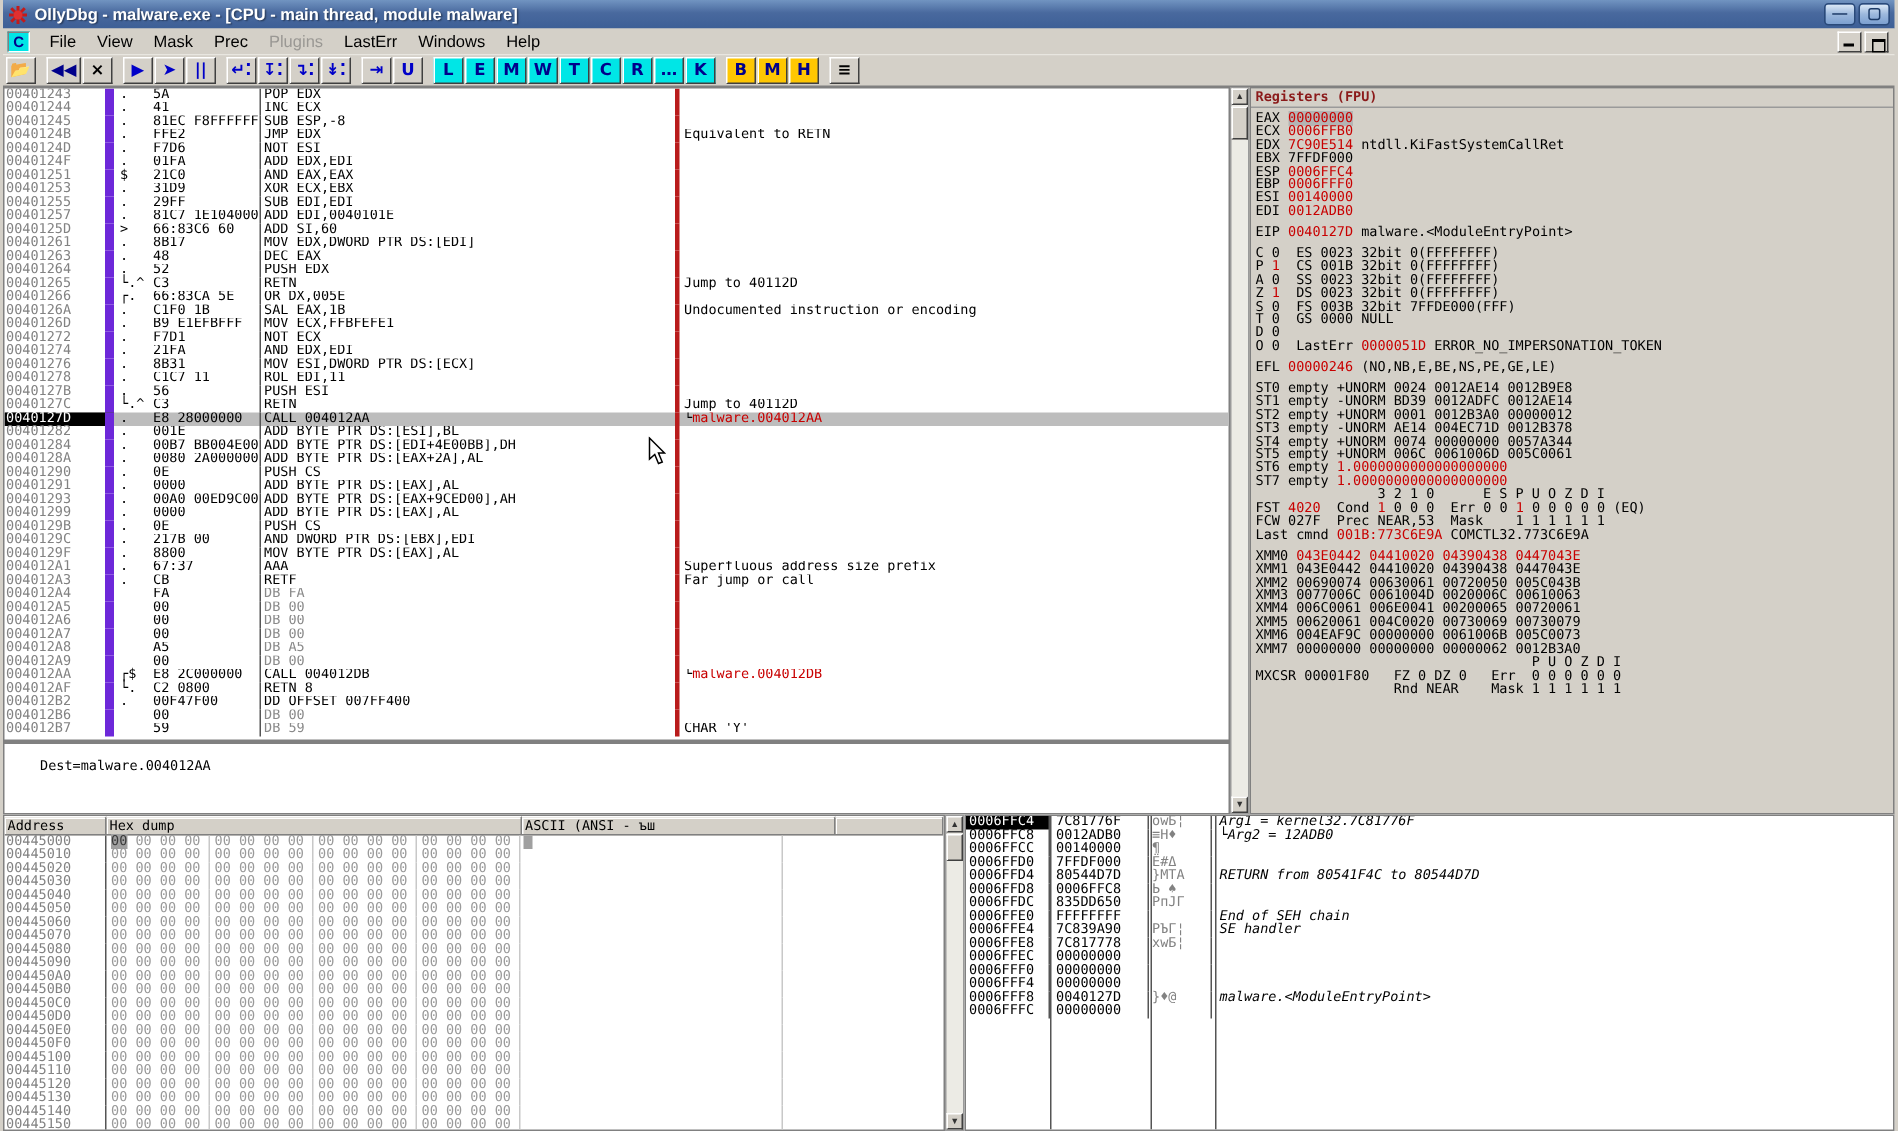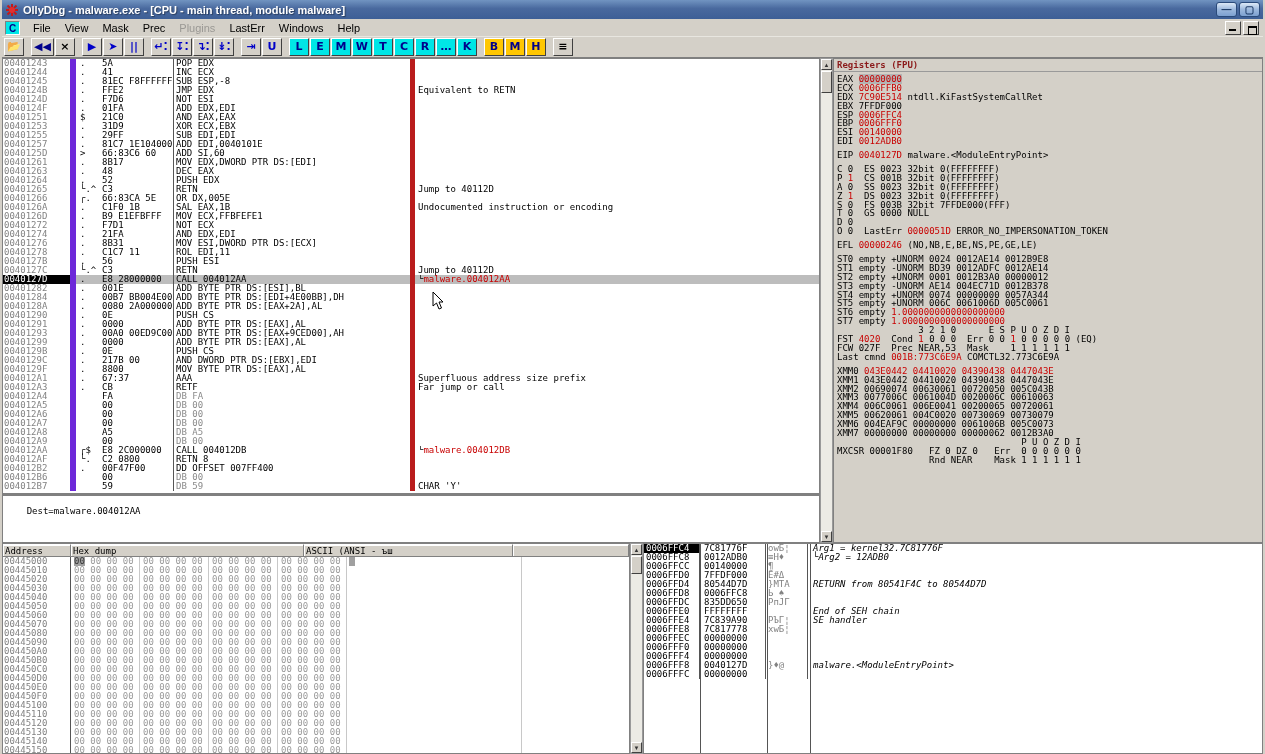--- a/index.html
+++ b/index.html
@@ -51,21 +51,21 @@
   .disasm { position:absolute; left:0; top:58px; width:818px; height:436px; background:#fff;
     border:1px solid #808080; overflow:hidden; }
   .drow { display:flex; height:9px; }
   .drow.sel { background:#bdbdbd; }
   .c-addr { width:73px; color:#828282; border-right:6px solid #6d28d9; flex:none; padding-left:1px; }
   .drow.sel .c-addr { background:#000; color:#fff; }
   .c-dec { width:26px; flex:none; color:#000; padding-left:4px; }
   .c-hex { width:71px; flex:none; color:#000; overflow:hidden; }
   .c-ins { width:237px; flex:none; color:#000; border-left:1px solid #555; padding-left:2px; overflow:hidden; }
   .c-ins.dim { color:#8a8a8a; }
-  .c-com { flex:1; border-left:5px solid #b91c1c; padding-left:3px; overflow:hidden; }
+  .c-com { flex:1; border-left:3px solid #b91c1c; padding-left:3px; overflow:hidden;margin-left:40px; }
 
   .vscroll { position:absolute; width:13px; background:#ecebe5; border:1px solid #9a9a9a; }
   .vs1 { left:818px; top:58px; height:485px; }
   .vs2 { left:628px; top:543px; height:211px; }
   .sb-btn { position:absolute; left:0; width:11px; height:11px; background:#d4d0c8;
     border:1px solid; border-color:#fff #404040 #404040 #fff; font-size:6px; line-height:10px;
     text-align:center; color:#333; }
   .sb-thumb { position:absolute; left:0; width:11px; background:#d4d0c8; border:1px solid;
     border-color:#fff #404040 #404040 #fff; }
 
@@ -81,21 +81,21 @@
   .rline { height:8.9px; }
   .rline.blank { height:5px; }
 
   
   .dump { position:absolute; left:0; top:543px; width:628px; bottom:0; background:#fff;
     border:1px solid #808080; overflow:hidden; }
   .dump-hdr { display:flex; height:13px; background:#d4d0c8; border-bottom:1px solid #808080;
     font-family:"DejaVu Sans Mono", monospace; font-size:9px; line-height:12px; color:#000; }
   .dh-cell { border-right:1px solid #808080; padding-left:2px; overflow:hidden;
     border-top:1px solid #fff; box-shadow:inset 1px 1px 0 #fff; }
-  .dh-a{width:68px;flex:none}.dh-h{width:233px;flex:none}.dh-s{width:209px;flex:none}.dh-x{flex:1}
+  .dh-a{width:68px;flex:none}.dh-h{width:277px;flex:none}.dh-s{width:209px;flex:none}.dh-x{flex:1}
   .mrow { display:flex; height:9px; }
   .m-addr { width:68px; flex:none; color:#828282; border-right:1px solid #555; padding-left:1px; }
   .m-grp { width:69px; flex:none; color:#9a9a9a; border-right:1px solid #c8c8c8; padding-left:3px; }
   .m-grp b { font-weight:normal; }
   .m-grp b.bsel { background:#a0a0a0; color:#3a3a3a; }
   .m-asc { width:175px; flex:none; border-right:1px solid #c8c8c8; padding-left:2px; color:#828282; }
   .cursor-block { display:inline-block; width:6px; height:9px; background:#a0a0a0; }
 
   .stack { position:absolute; left:641px; top:543px; right:0; bottom:0; background:#fff;
     border:1px solid #808080; overflow:hidden; }

